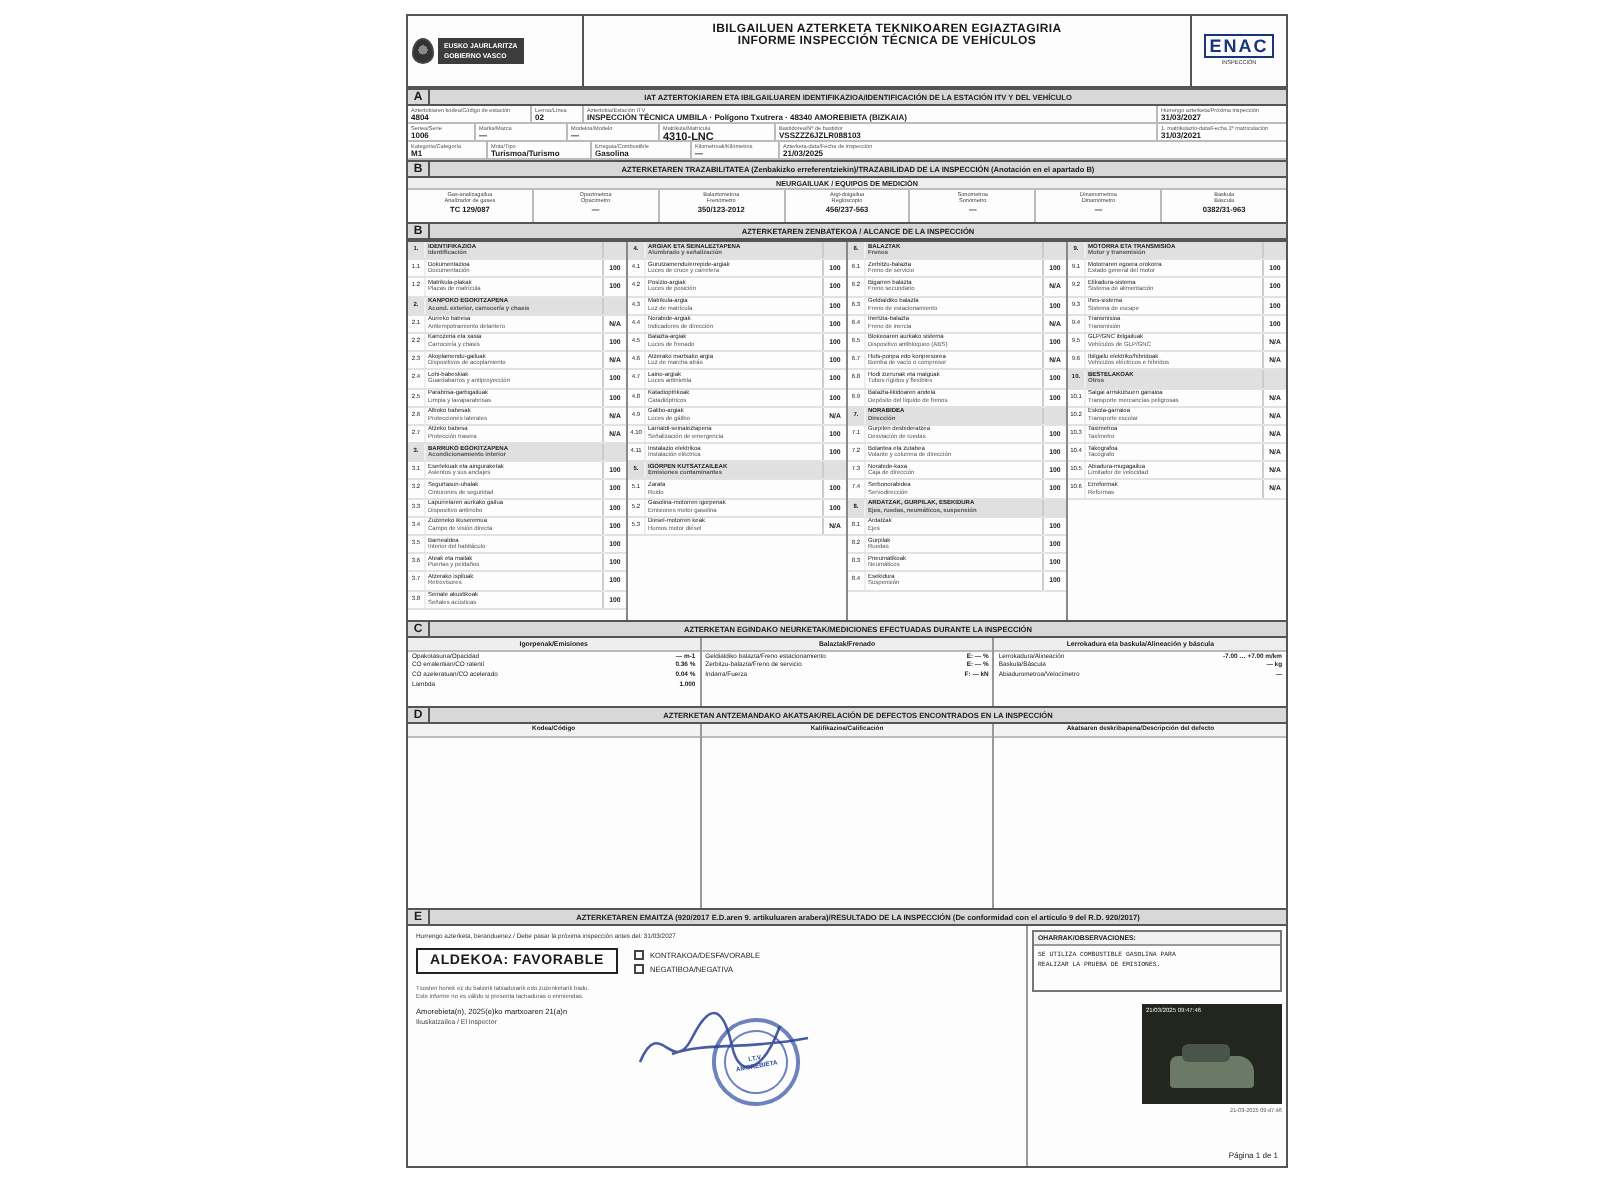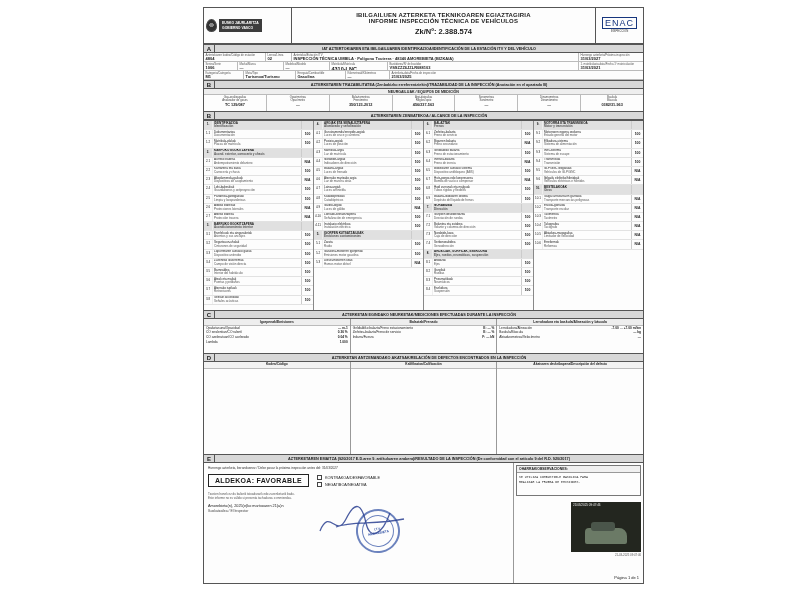--- a/index.html
+++ b/index.html
@@ -8,21 +8,21 @@
 .doc{position:absolute;left:203px;top:7px;width:441px;height:577px;border:1px solid #555;display:flex;flex-direction:column;background:#fdfdfd;}
 
 .hdr{display:flex;height:36px;border-bottom:1px solid #555;flex:none;}
 .logo-box{width:88px;border-right:1px solid #555;display:flex;align-items:center;gap:2px;padding:2px;}
 .emblem{width:11px;height:13px;border:1px solid #444;border-radius:50%/60% 60% 40% 40%;background:radial-gradient(circle at 50% 45%,#888 0 30%,#333 31% 100%);flex:none;}
 .gov-text{background:#3c3c3c;color:#fff;font-weight:bold;font-size:3.4px;padding:2px 3px;line-height:1.35;}
 .title-box{flex:1;text-align:center;padding-top:4px;overflow:hidden;}
 .t1{font-size:6px;font-weight:bold;letter-spacing:.2px;white-space:nowrap;}
 .docnum{font-size:7.5px;font-weight:bold;margin-top:3px;}
 .enac-box{width:48px;border-left:1px solid #555;display:flex;flex-direction:column;align-items:center;justify-content:center;gap:1px;}
-.enac-word{font-size:9px;font-weight:normal;color:#16357d;letter-spacing:1px;border:1px solid #16357d;padding:0 2px;}
+.enac-word{font-size:9px;font-weight:bold;color:#16357d;letter-spacing:1px;border:1px solid #16357d;padding:0 2px;}
 .enac-sub{font-size:2.8px;color:#333;text-align:center;line-height:1.2;}
 
 .secbar{display:flex;background:#d8d8d8;border-top:1px solid #555;border-bottom:1px solid #555;height:9px;flex:none;}
 .secletter{width:11px;border-right:1px solid #555;font-weight:bold;font-size:6px;text-align:center;line-height:8px;}
 .sectitle{flex:1;text-align:center;font-weight:bold;font-size:3.8px;line-height:8.5px;white-space:nowrap;overflow:hidden;}
 
 .a-row{display:flex;height:9px;border-bottom:1px solid #bbb;flex:none;}
 .field{border-right:1px solid #bbb;padding:.5px 1.5px;overflow:hidden;flex:none;}
 .grow{flex:1;}
 .fl{font-size:2.8px;color:#555;line-height:1.1;white-space:nowrap;}
@@ -95,24 +95,20 @@
     <div class="logo-box">
       <div class="emblem"></div>
       <div class="gov-text">
         <div>EUSKO JAURLARITZA</div>
         <div>GOBIERNO VASCO</div>
       </div>
     </div>
     <div class="title-box">
       <div class="t1">IBILGAILUEN AZTERKETA TEKNIKOAREN EGIAZTAGIRIA</div>
       <div class="t1">INFORME INSPECCIÓN TÉCNICA DE VEHÍCULOS</div>
-      <div class="docnum">
-        <span>Zk/Nº:</span>
-        <span>2.388.574</span>
-      </div>
     </div>
     <div class="enac-box">
       <div class="enac-word">ENAC</div>
       <div class="enac-sub">INSPECCIÓN</div>
     </div>
   </header>
 
   <div class="secbar">
     <span class="secletter">A</span>
     <span class="sectitle">IAT AZTERTOKIAREN ETA IBILGAILUAREN IDENTIFIKAZIOA/IDENTIFICACIÓN DE LA ESTACIÓN ITV Y DEL VEHÍCULO</span>

